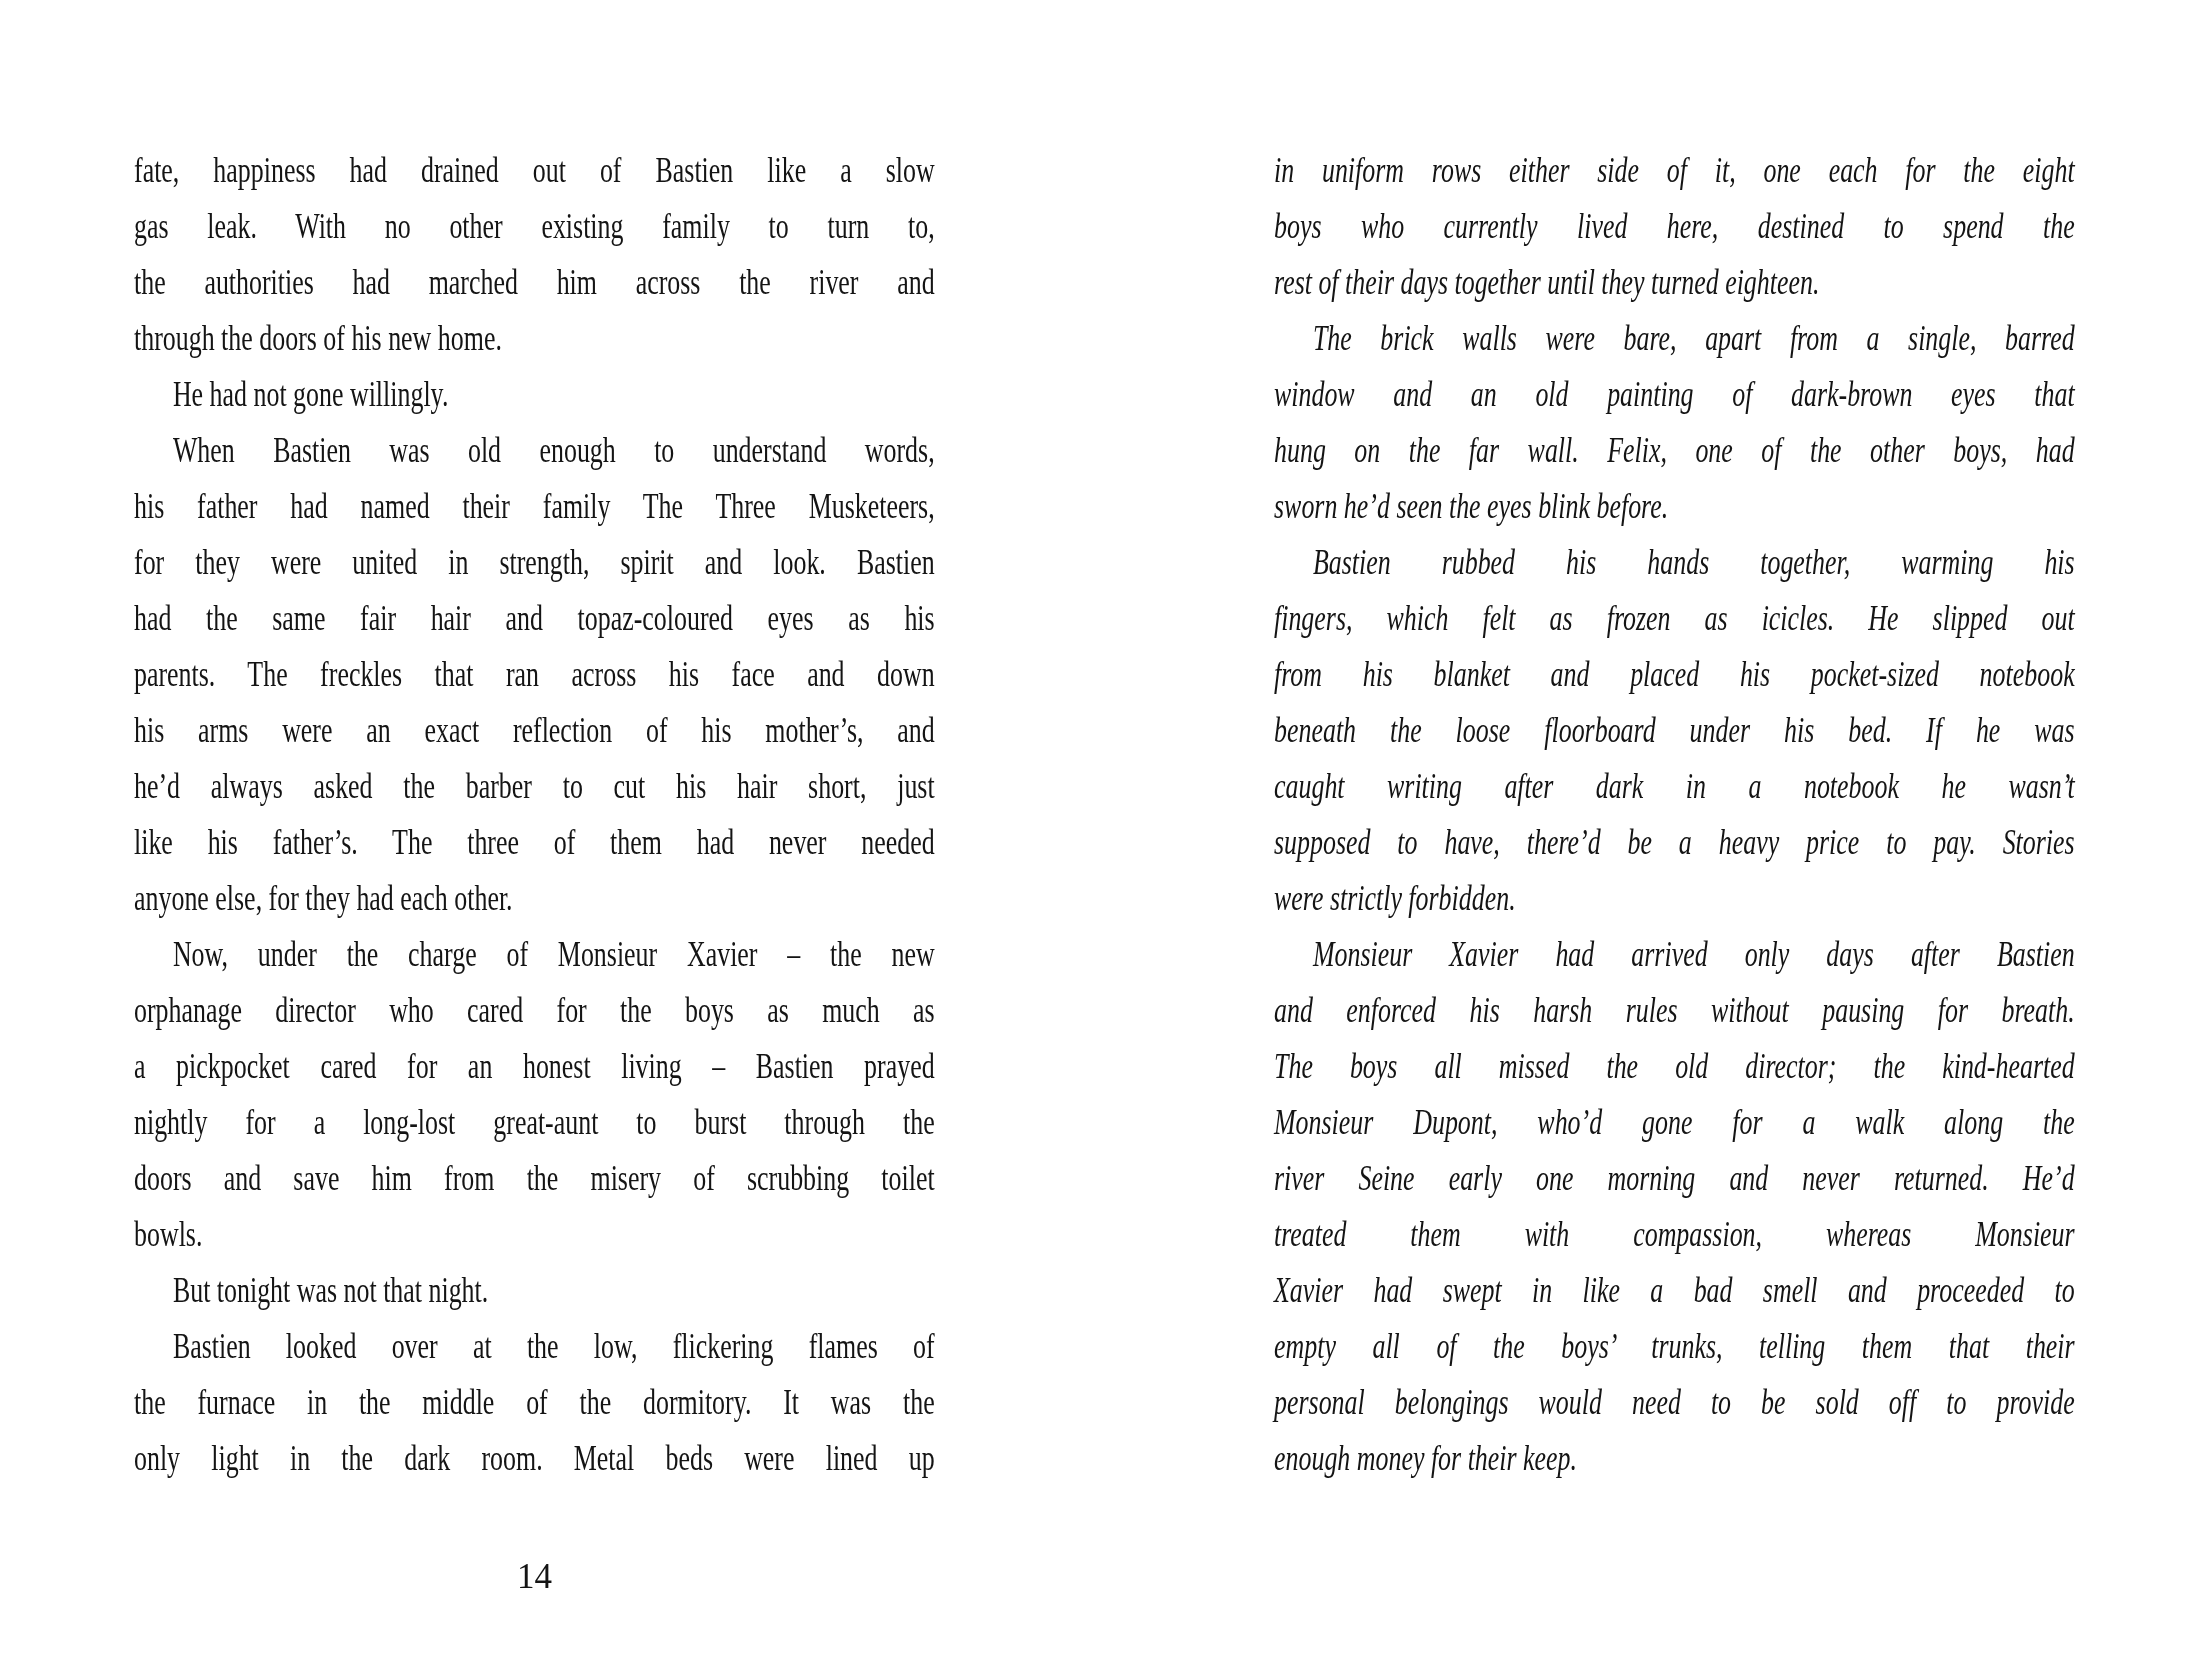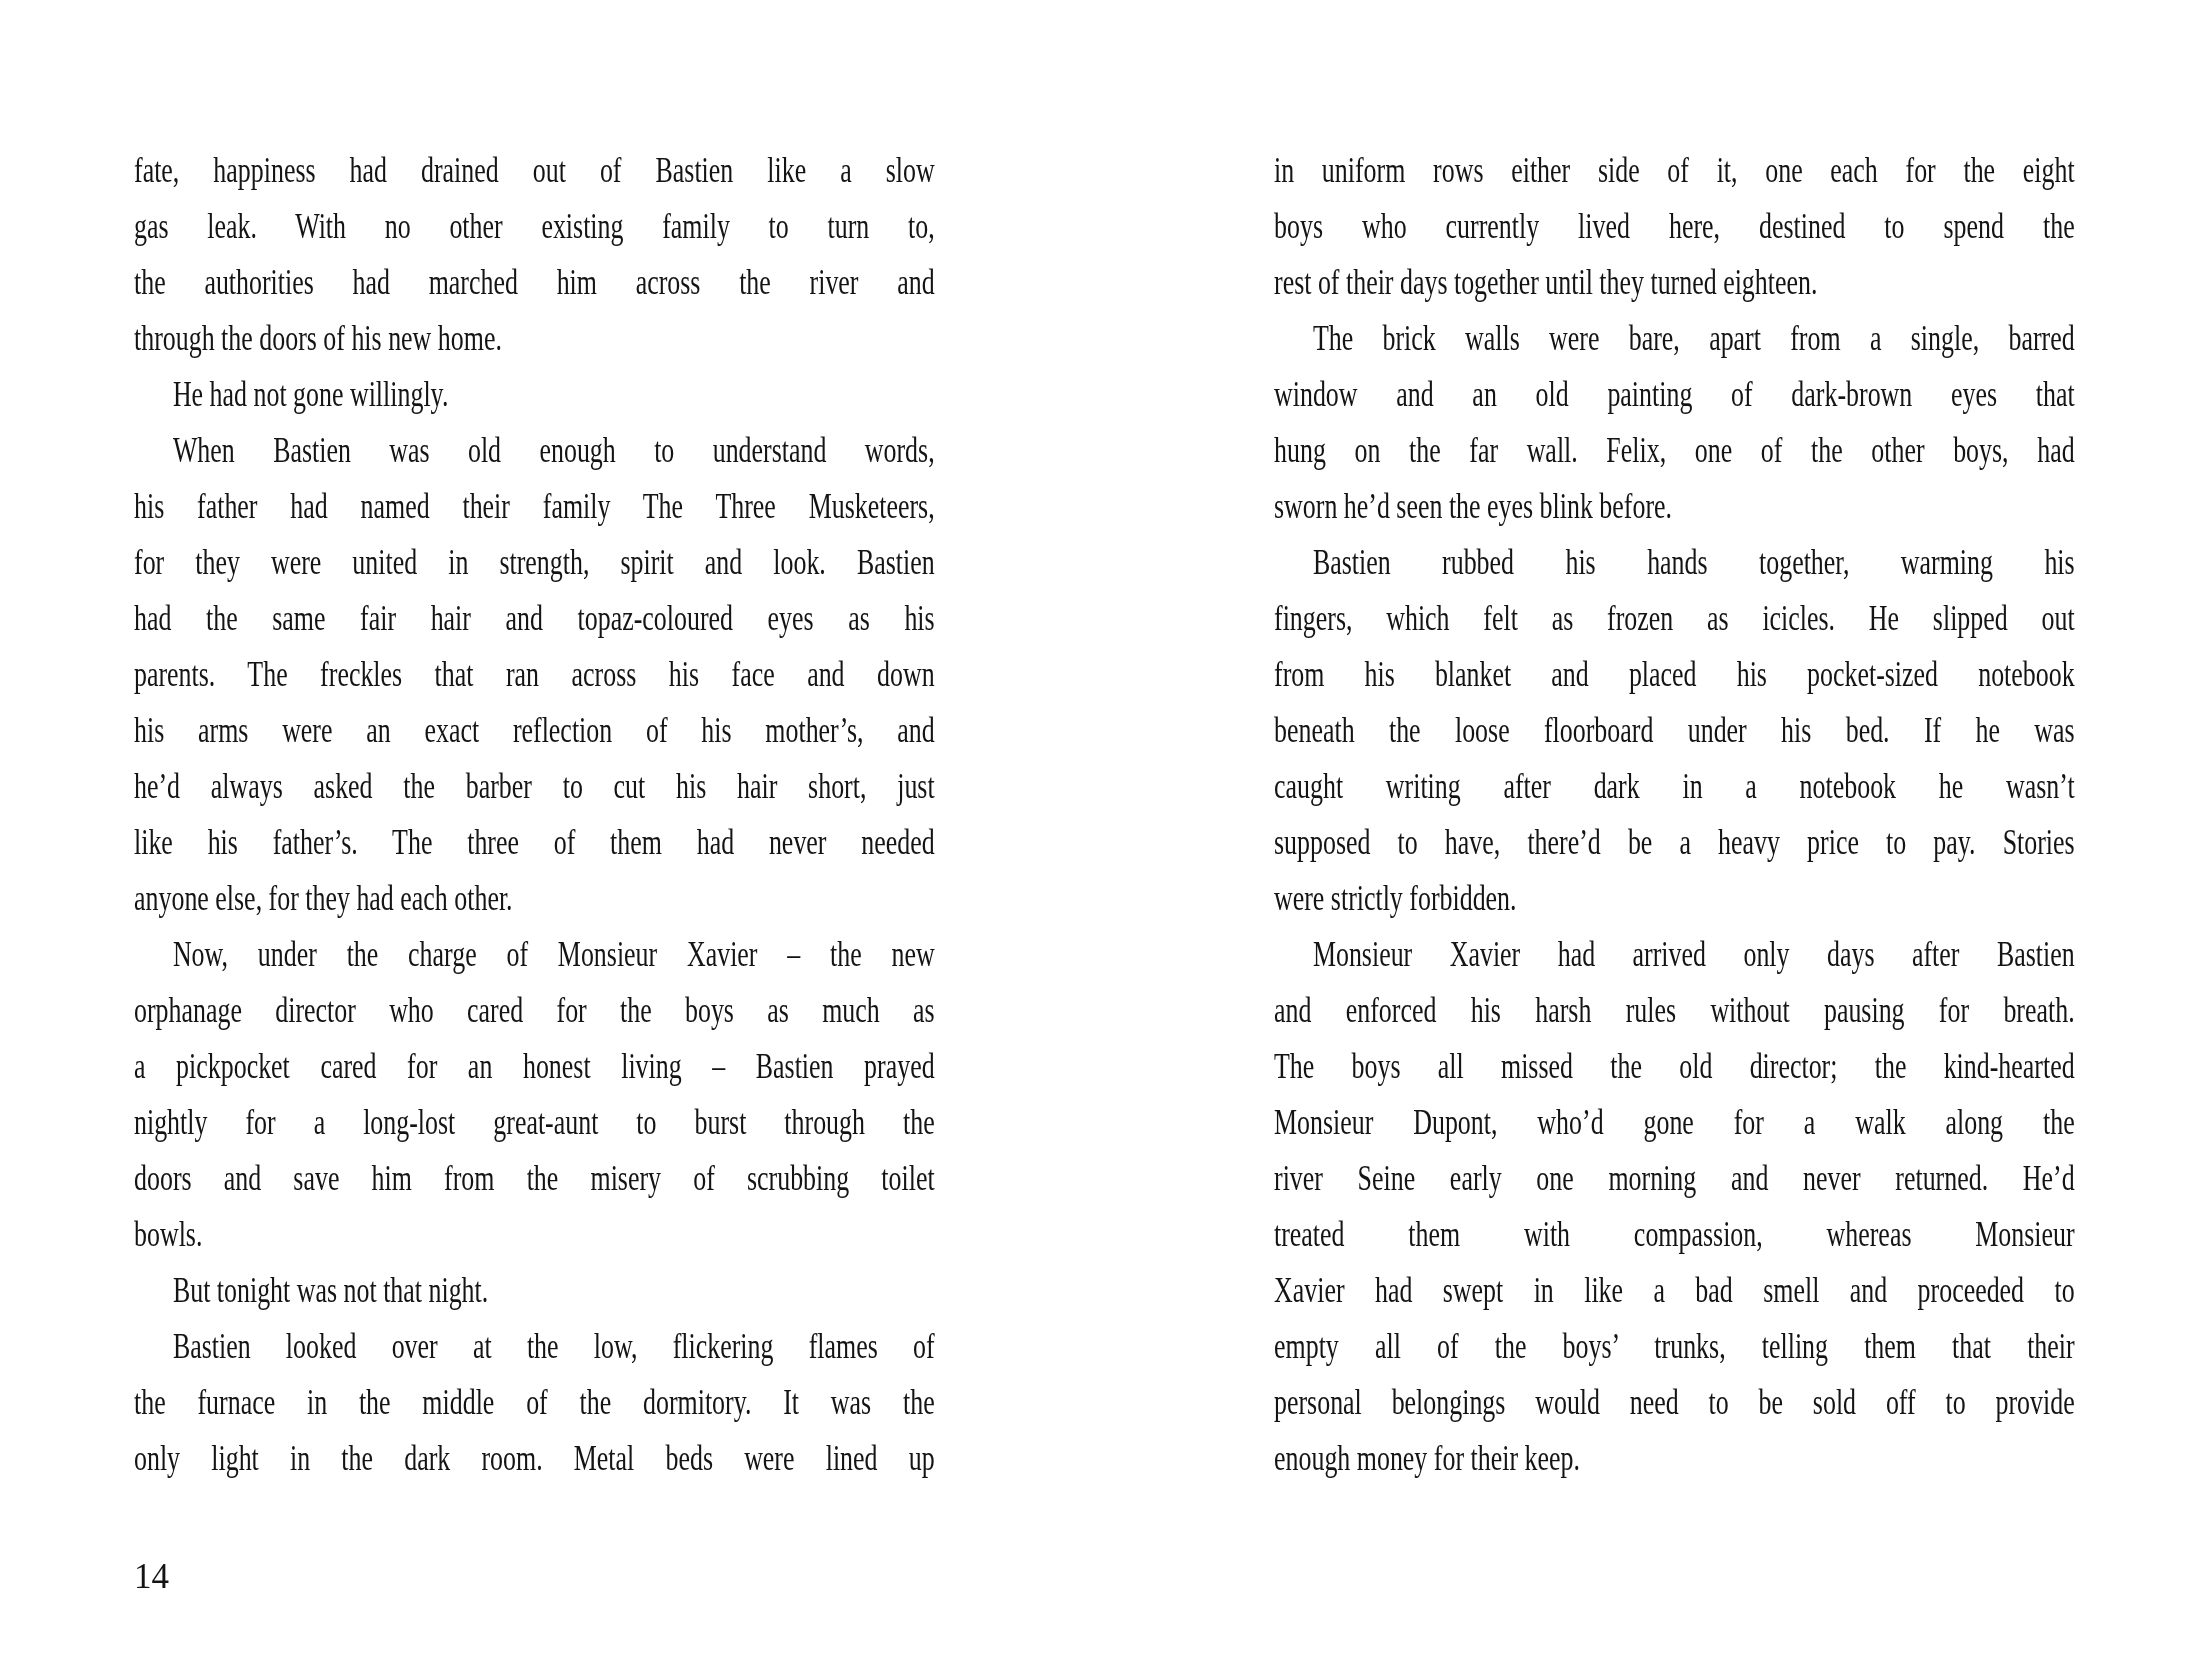--- a/index.html
+++ b/index.html
@@ -15,21 +15,21 @@
     font-family: "Liberation Serif", "DejaVu Serif", serif;
     color: #141414;
   }
   .page {
     position: absolute;
     top: 0;
     width: 801px;
     height: 1680px;
   }
   .page-left  { left: 134px; }
-  .page-right { left: 1274px; }
+  .page-right { left: 1274px; font-style: italic; }
   .text-block {
     position: absolute;
     top: 142px;
     left: 0;
     width: 1112px;               
     transform: scaleX(0.72);     
     transform-origin: 0 0;
   }
   .line {
     height: 56px;
@@ -47,20 +47,21 @@
     text-indent: 54px;
   }
   .page-number {
     position: absolute;
     top: 1549px;
     left: 0;
     width: 801px;
     height: 56px;
     line-height: 56px;
     font-size: 35px;
+    text-align: center;
     color: #141414;
   }
 </style>
 </head>
 <body>
 
 <div class="spread">
 
   <section class="page page-left">
     <div class="text-block">

